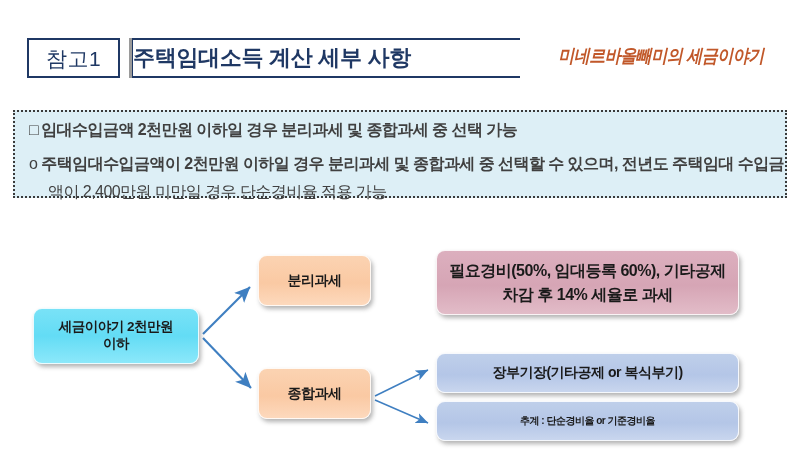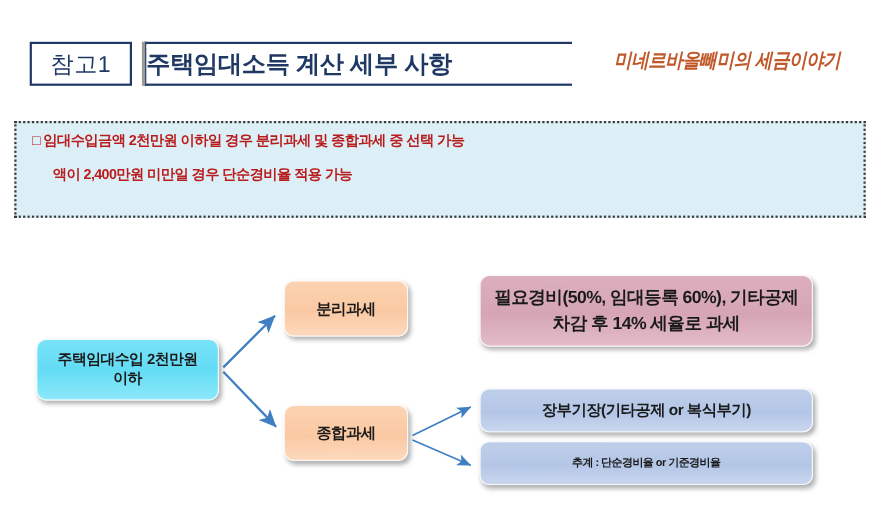--- a/index.html
+++ b/index.html
@@ -105,37 +105,37 @@
     left: 13px;
     top: 110px;
     width: 774px;
     height: 88px;
     box-sizing: border-box;
     border: 2px dotted #3a3a3a;
     background: #ddeff6;
     padding: 9px 14px 0 14px;
   }
   .note-line {
-    font-size: 13px;
-    font-weight: bold;
-    color: #b91c1c;
+    font-size: 16px;
+    font-weight: bold;
+    color: #404040;
     letter-spacing: -0.55px;
     line-height: 1.15;
     white-space: nowrap;
   }
   #note-head {
     margin-bottom: 16px;
   }
   #note-sub-1 {
     margin-bottom: 9px;
     font-weight: bold;
   }
   #note-sub-2 {
     padding-left: 19px;
-    font-weight: bold;
+    font-weight: normal;
   }
   .sq-marker { font-weight: normal; margin-right: 3px; }
   .circ-marker { font-weight: normal; margin-right: 4px; }
 
   
   #flow {
     position: absolute;
     left: 0;
     top: 230px;
     width: 800px;
@@ -229,20 +229,23 @@
 
   <div id="watermark">미네르바올빼미의 세금이야기</div>
 </div>
 
 <div id="note-box">
 
   <div class="note-line" id="note-head">
     <span class="sq-marker">□</span><span>임대수입금액 2천만원 이하일 경우 분리과세 및 종합과세 중 선택 가능</span>
   </div>
 
+  <div class="note-line" id="note-sub-1">
+    <span class="circ-marker">o</span><span>주택임대수입금액이 2천만원 이하일 경우 분리과세 및 종합과세 중 선택할 수 있으며, 전년도 주택임대 수입금</span>
+  </div>
 
   <div class="note-line" id="note-sub-2">액이 2,400만원 미만일 경우 단순경비율 적용 가능</div>
 </div>
 
 <div id="flow">
 
   <svg viewBox="0 0 800 220">
     <defs>
       <marker id="ah-thick" markerWidth="9" markerHeight="9" refX="7.4" refY="3.4" orient="auto" markerUnits="strokeWidth">
         <path d="M0,0 L7.6,3.4 L0,6.8 L1.9,3.4 Z" fill="#3f7fc1"></path>
@@ -256,21 +259,21 @@
 
     <path d="M203,108 L251,158" stroke="#3f7fc1" stroke-width="2.1" fill="none" marker-end="url(#ah-thick)"></path>
 
     <path d="M375,166 L428,140" stroke="#3f7fc1" stroke-width="1.5" fill="none" marker-end="url(#ah-thin)"></path>
 
     <path d="M375,170 L428,193" stroke="#3f7fc1" stroke-width="1.5" fill="none" marker-end="url(#ah-thin)"></path>
   </svg>
 
   <div class="fbox" id="box-source">
     <div>
-      <span>주택임대수입 2천만원</span><br>
+      <span>세금이야기 2천만원</span><br>
       <span>이하</span>
     </div>
   </div>
 
   <div class="fbox" id="box-comprehensive">종합과세</div>
 
   <div class="fbox" id="box-separate">분리과세</div>
 
   <div class="fbox" id="box-separate-detail">
     <div>

